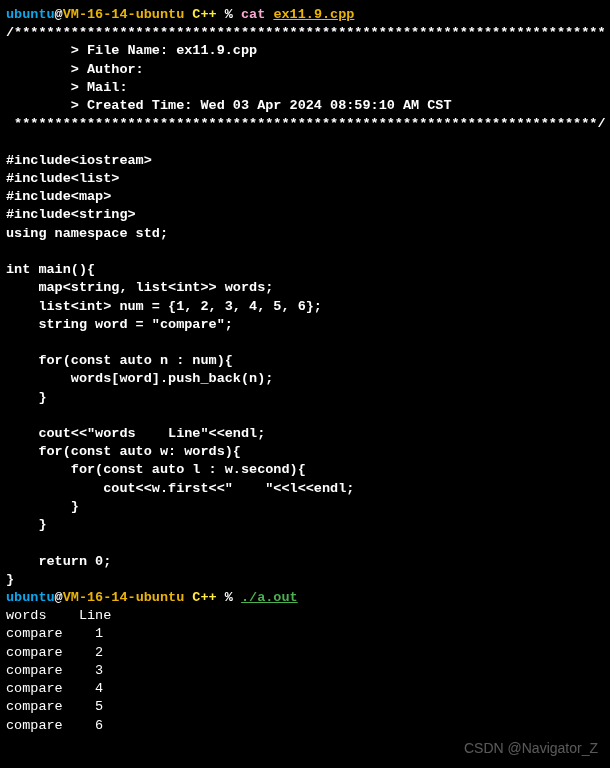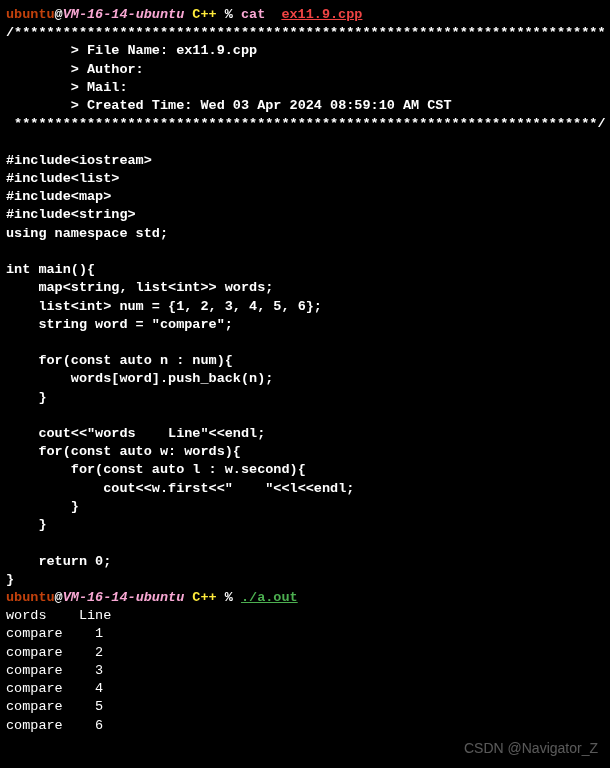--- a/index.html
+++ b/index.html
@@ -10,27 +10,27 @@
     font-size: 13.5px;
     line-height: 1.35;
     padding: 6px 6px;
     width: 610px;
     height: 768px;
     overflow: hidden;
     font-weight: bold;
     position: relative;
   }
   .prompt { white-space: pre; }
-  .user { color: #c2410c; }
+  .user { color: #0ea5e9; }
   .at { color: #fff; }
-  .host { color: #f9a8d4; font-style: italic; }
+  .host { color: #eab308; }
   .path { color: #ffeb3b; }
   .percent { color: #fff; }
   .cmd { color: #f9a8d4; }
-  .arg { color: #ef4444; text-decoration: underline; margin-left: 8px; }
+  .arg { color: #eab308; text-decoration: underline; }
   .arg-plain { color: #4caf50; text-decoration: underline; }
   .code { white-space: pre; color: #fff; font-weight: bold; }
   .output { white-space: pre; color: #fff; font-weight: normal; }
   .watermark {
     position: absolute;
     right: 12px;
     bottom: 10px;
     color: rgba(255,255,255,0.35);
     font-weight: normal;
     font-size: 14px;

